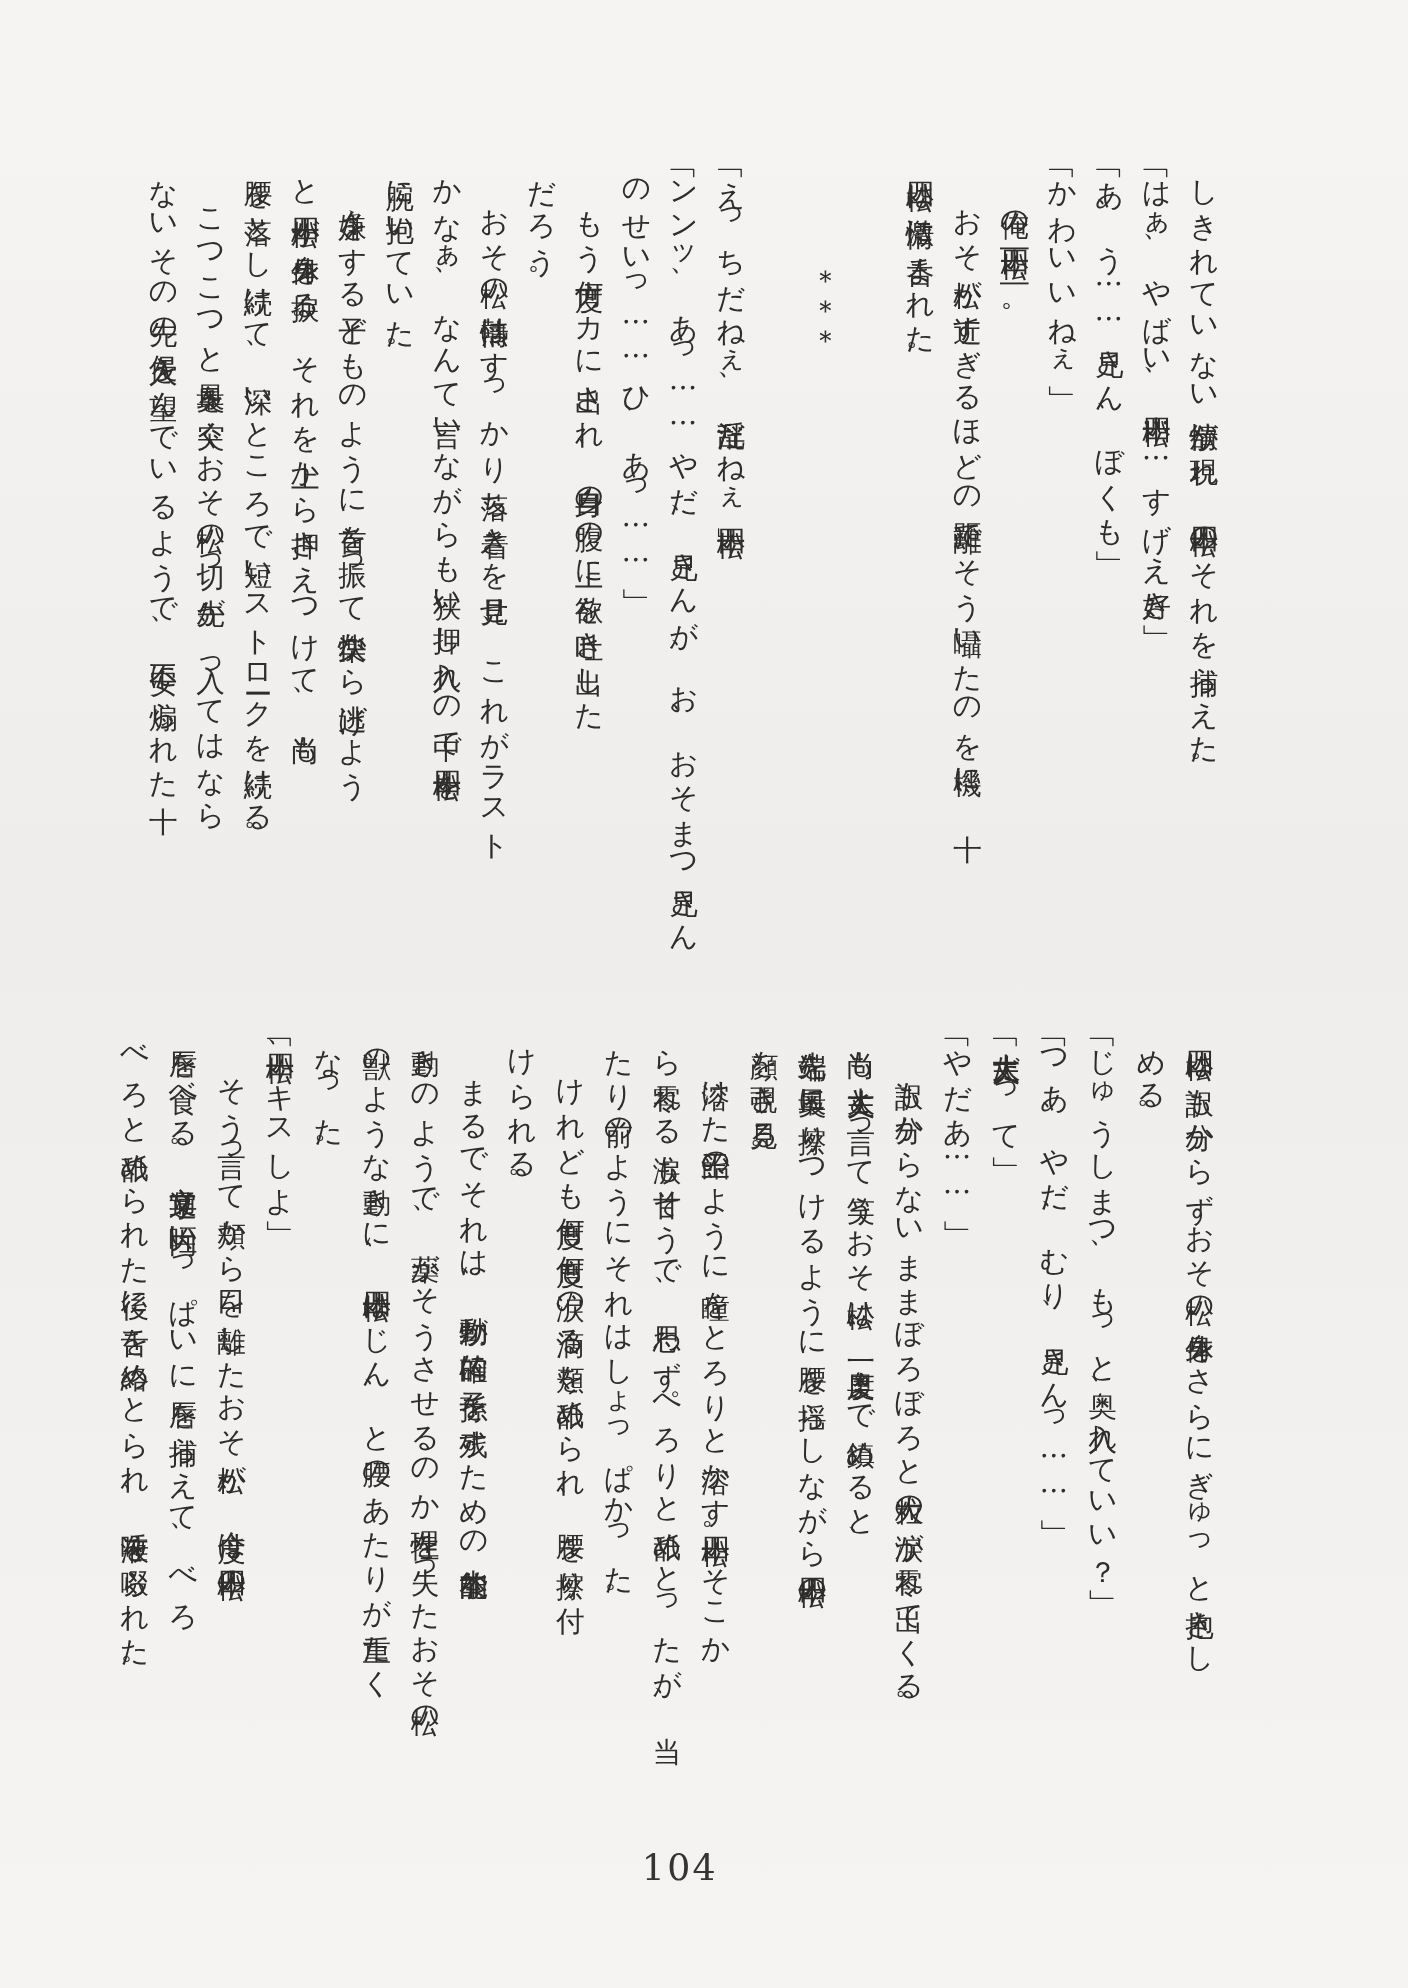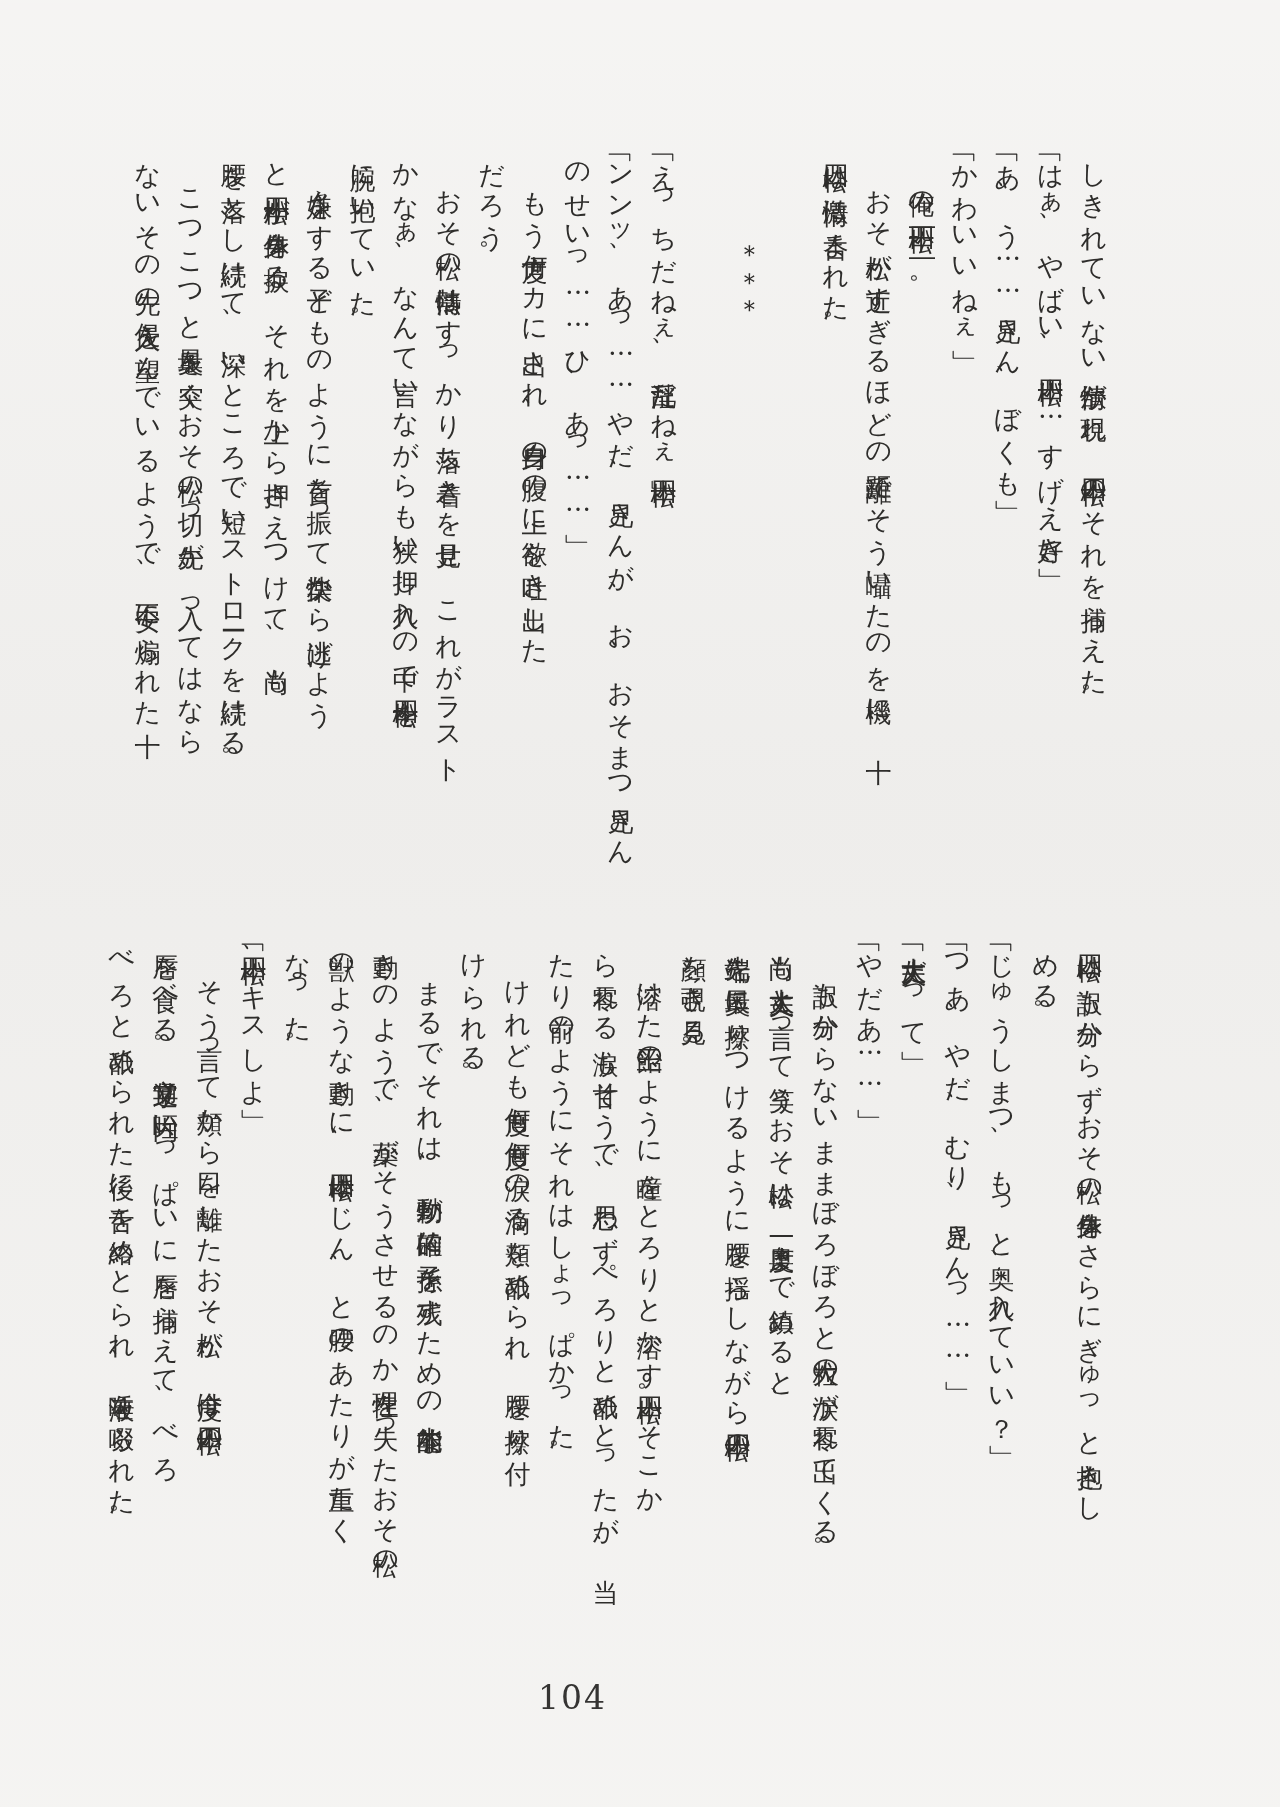--- a/index.html
+++ b/index.html
@@ -47,21 +47,21 @@
   }
   #bottom-block p {
     width: 44px;
     line-height: 44px;
   }
   #page-number {
     position: absolute;
     top: 1678px;
     left: 538px;
     width: 160px;
-    text-align: left;
+    text-align: center;
     font-size: 33px;
     letter-spacing: 2px;
     color: #353433;
   }
 </style>
 </head>
 <body style="background: rgb(242, 241, 239);">
 
 <div class="scan-overlay"></div>
 

